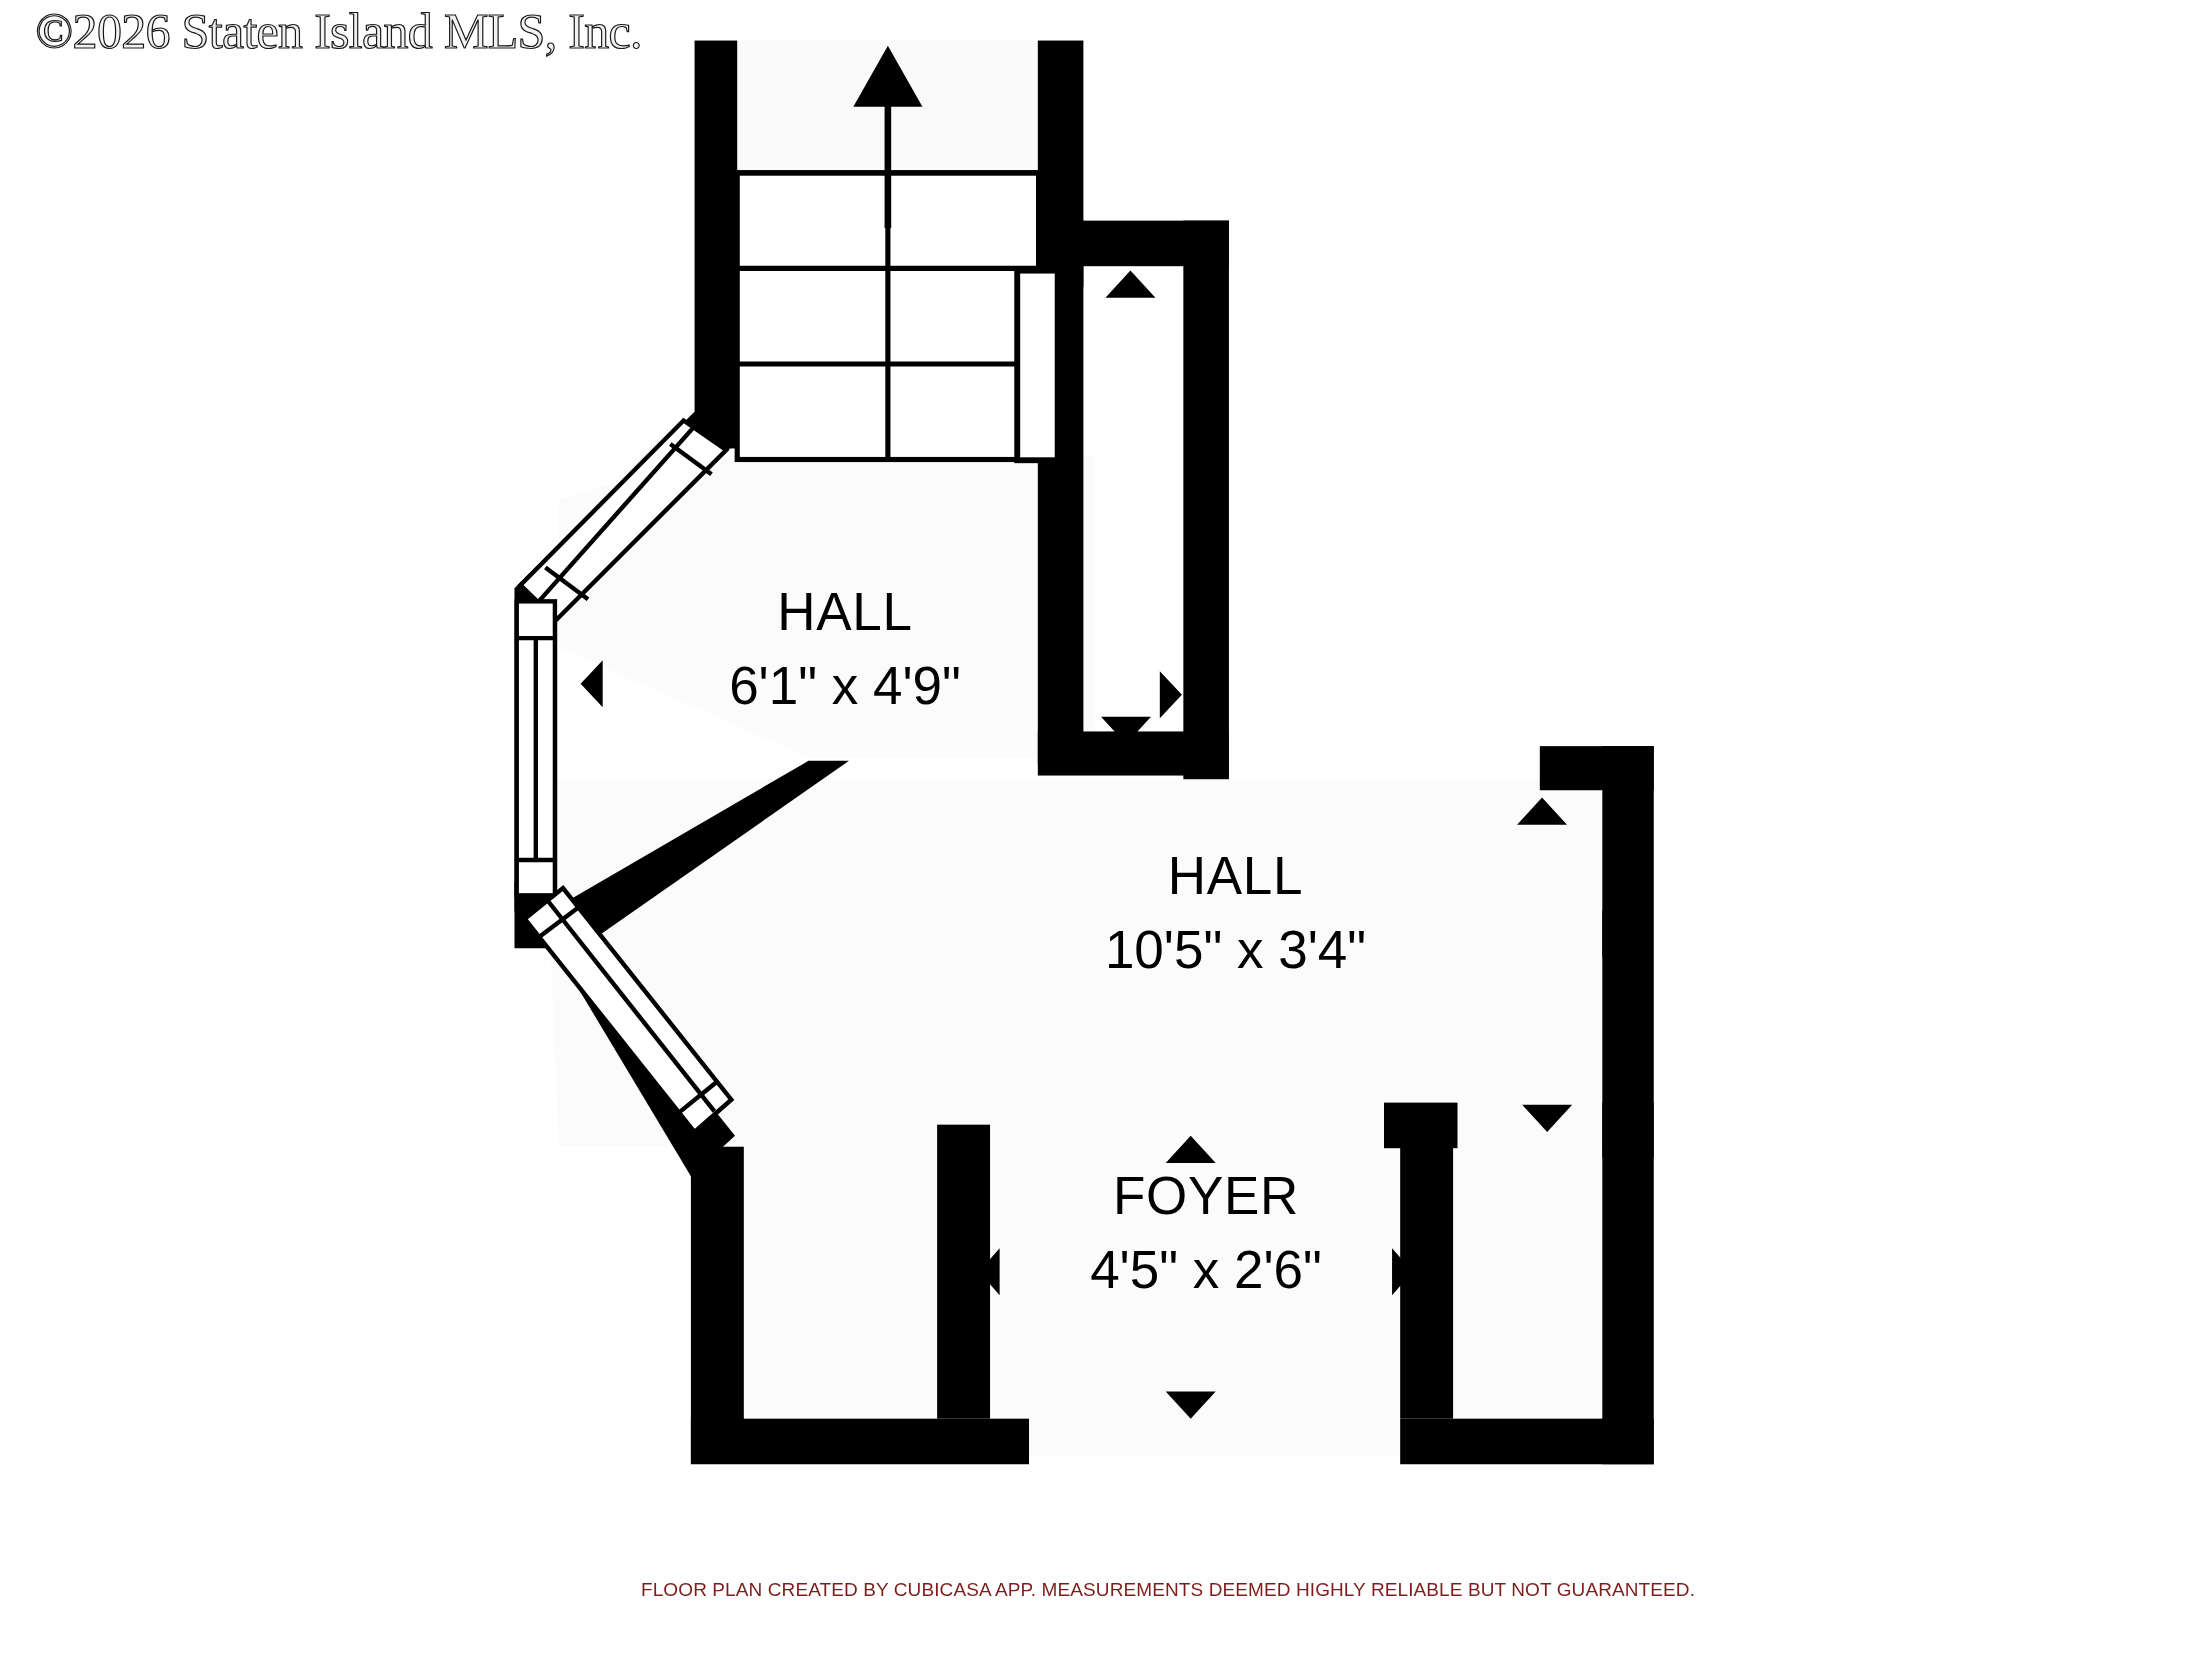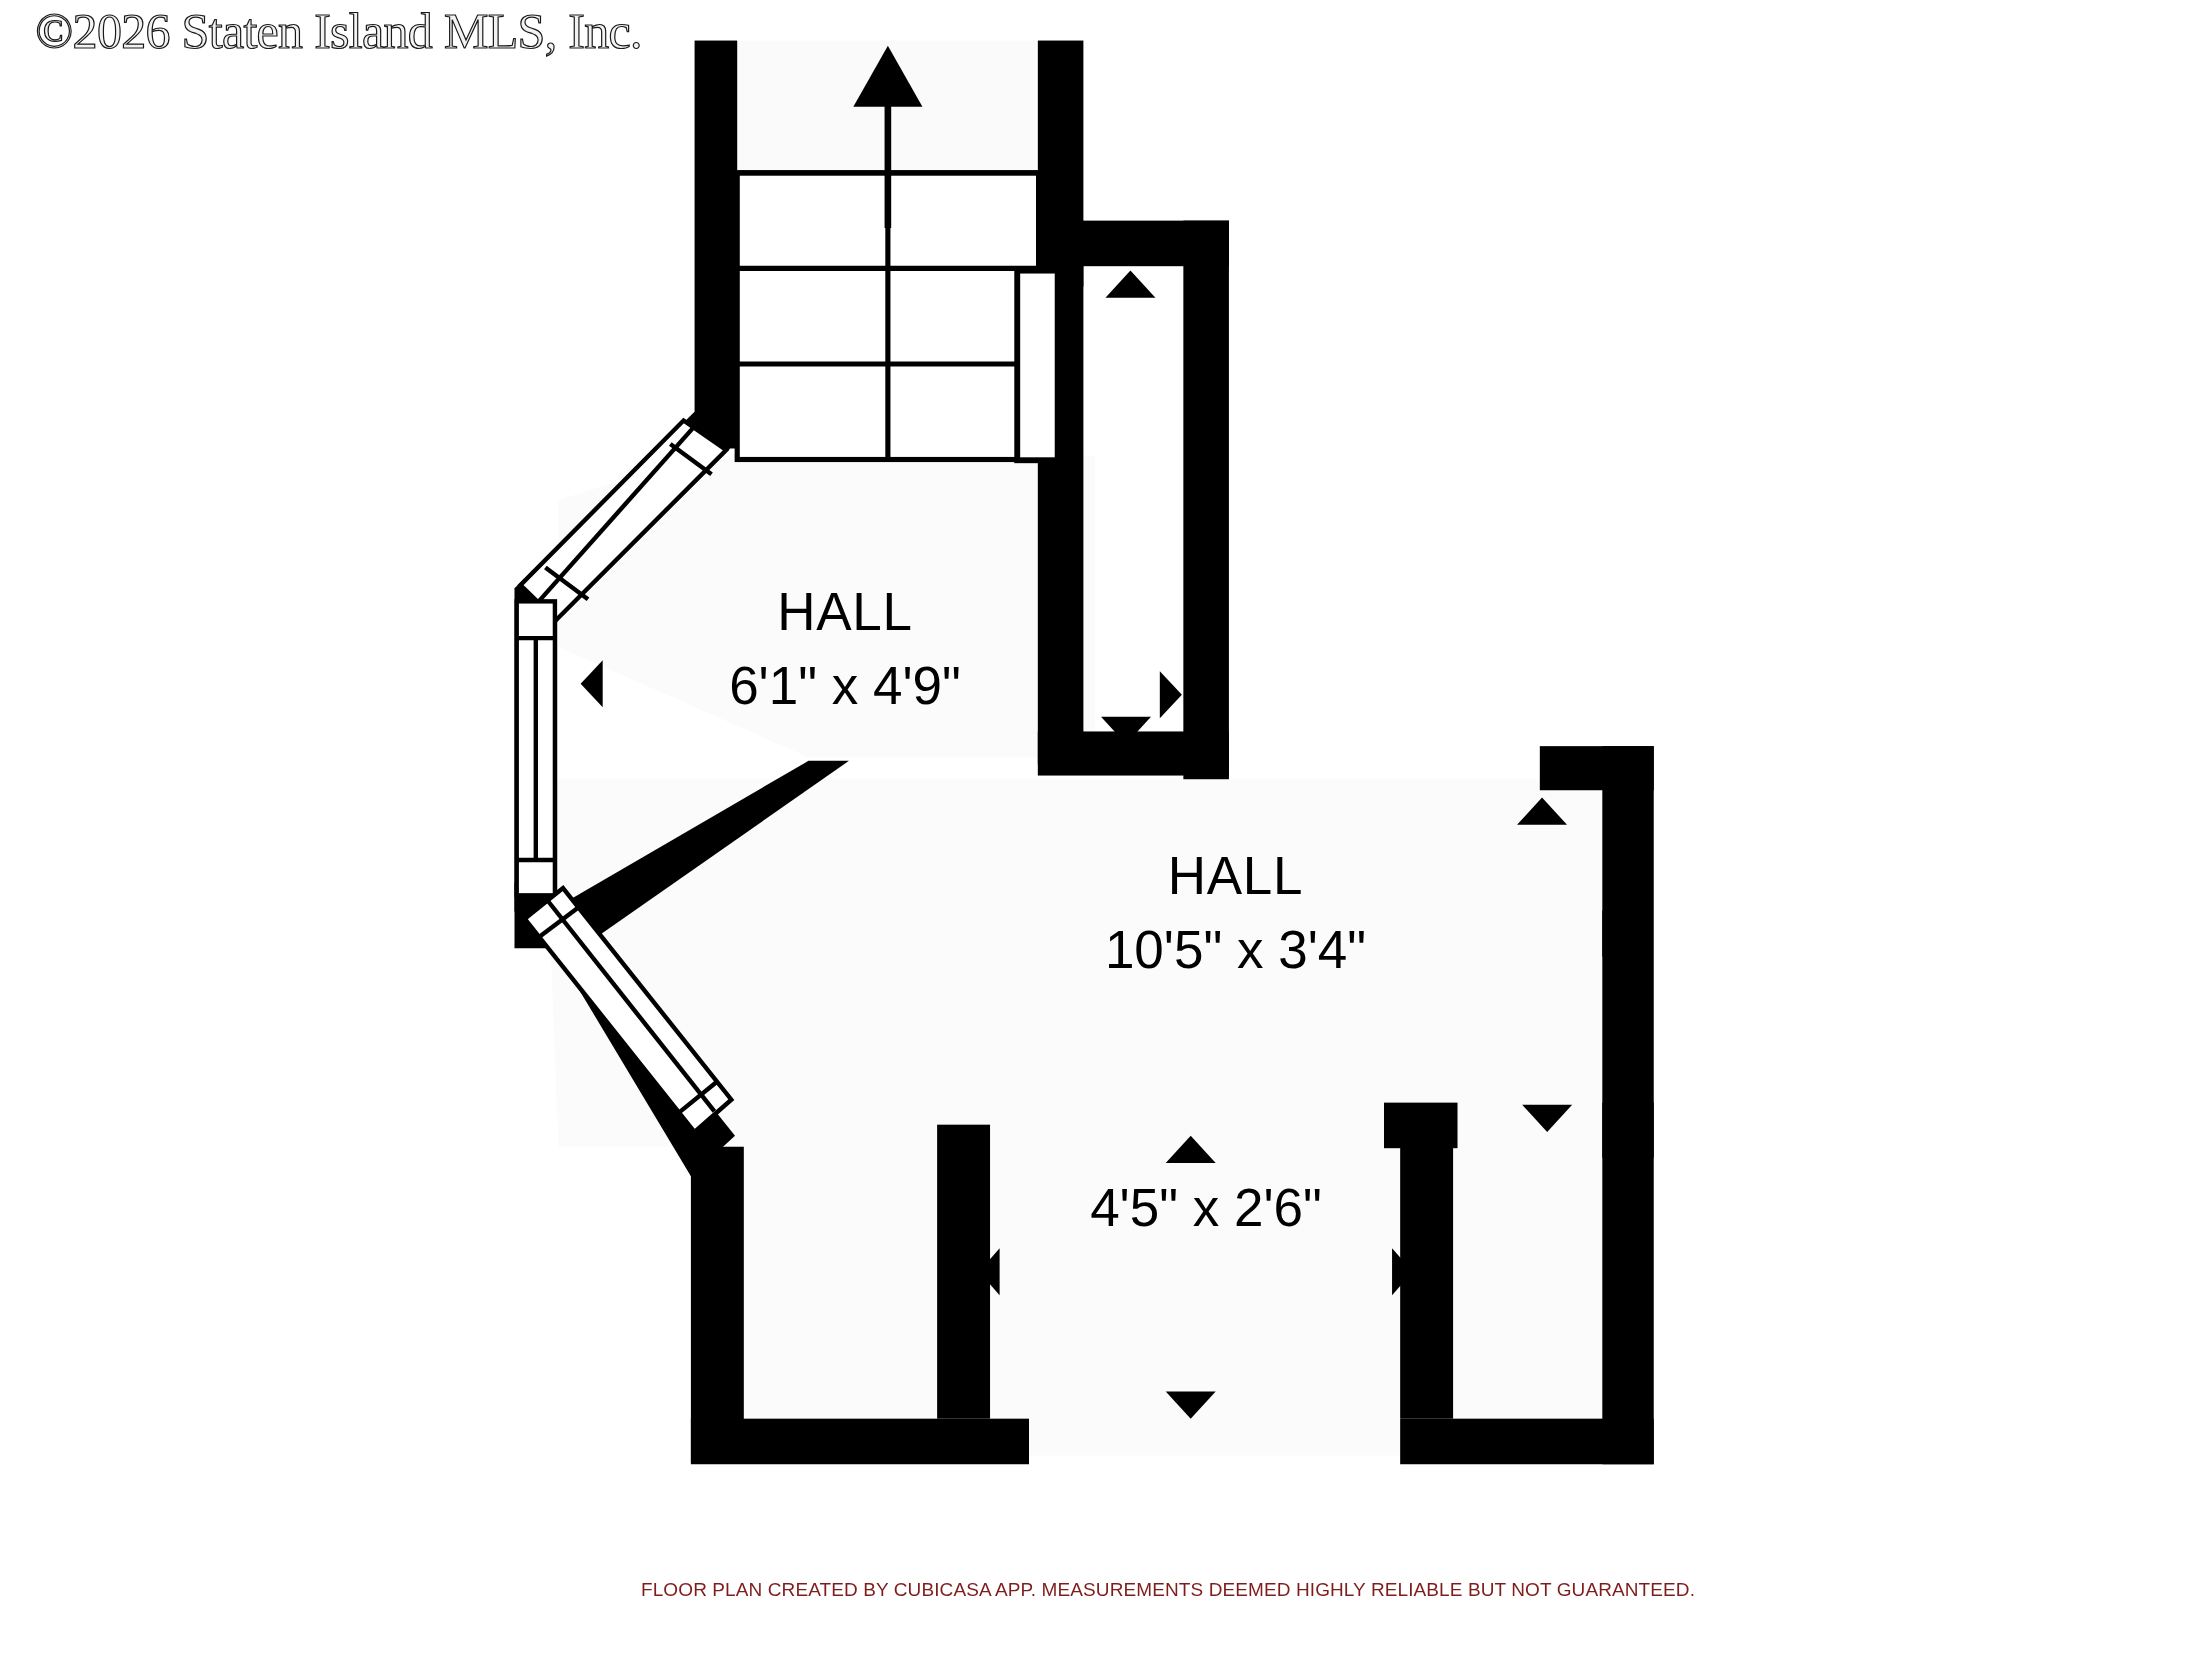--- a/index.html
+++ b/index.html
@@ -233,20 +233,21 @@
     <span class="room-name">HALL</span>
     <span class="room-dims">6'1" x 4'9"</span>
   </div>
 
   <div class="room-label" id="label-hall-main">
     <span class="room-name">HALL</span>
     <span class="room-dims">10'5" x 3'4"</span>
   </div>
 
   <div class="room-label" id="label-foyer">
+    <span class="room-name">FOYER</span>
     <span class="room-dims">4'5" x 2'6"</span>
   </div>
 
 </div>
 
 <div id="footer-area"></div>
 <div id="copyright-text">©2026 Staten Island MLS, Inc.</div>
 <div id="disclaimer-text">FLOOR PLAN CREATED BY CUBICASA APP. MEASUREMENTS DEEMED HIGHLY RELIABLE BUT NOT GUARANTEED.</div>
 
 

